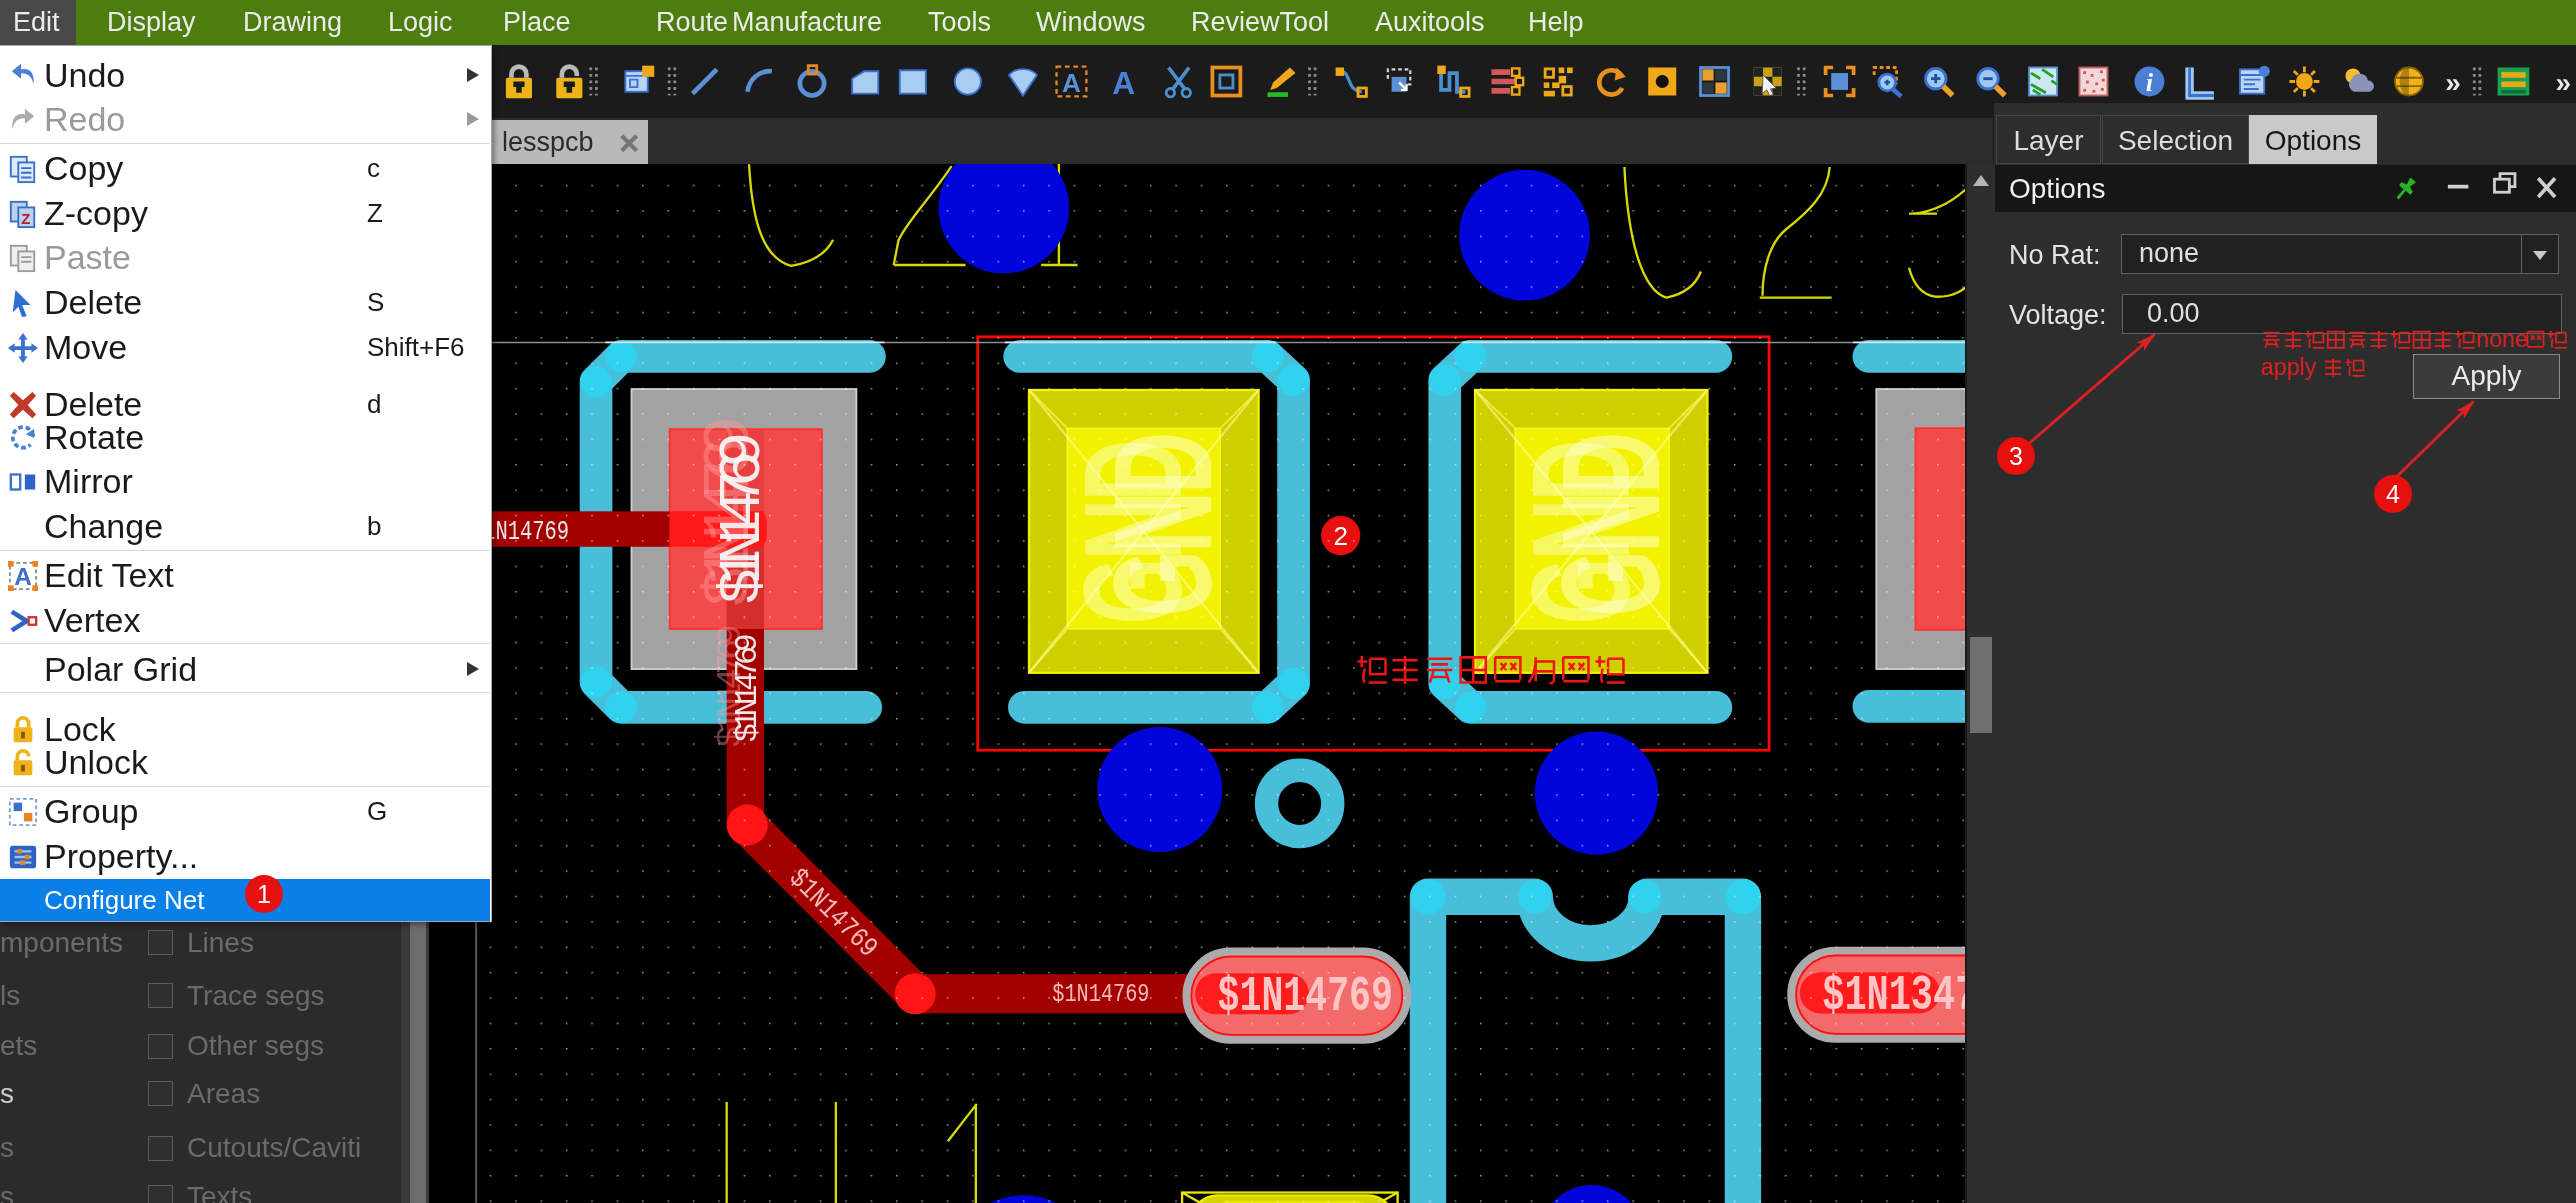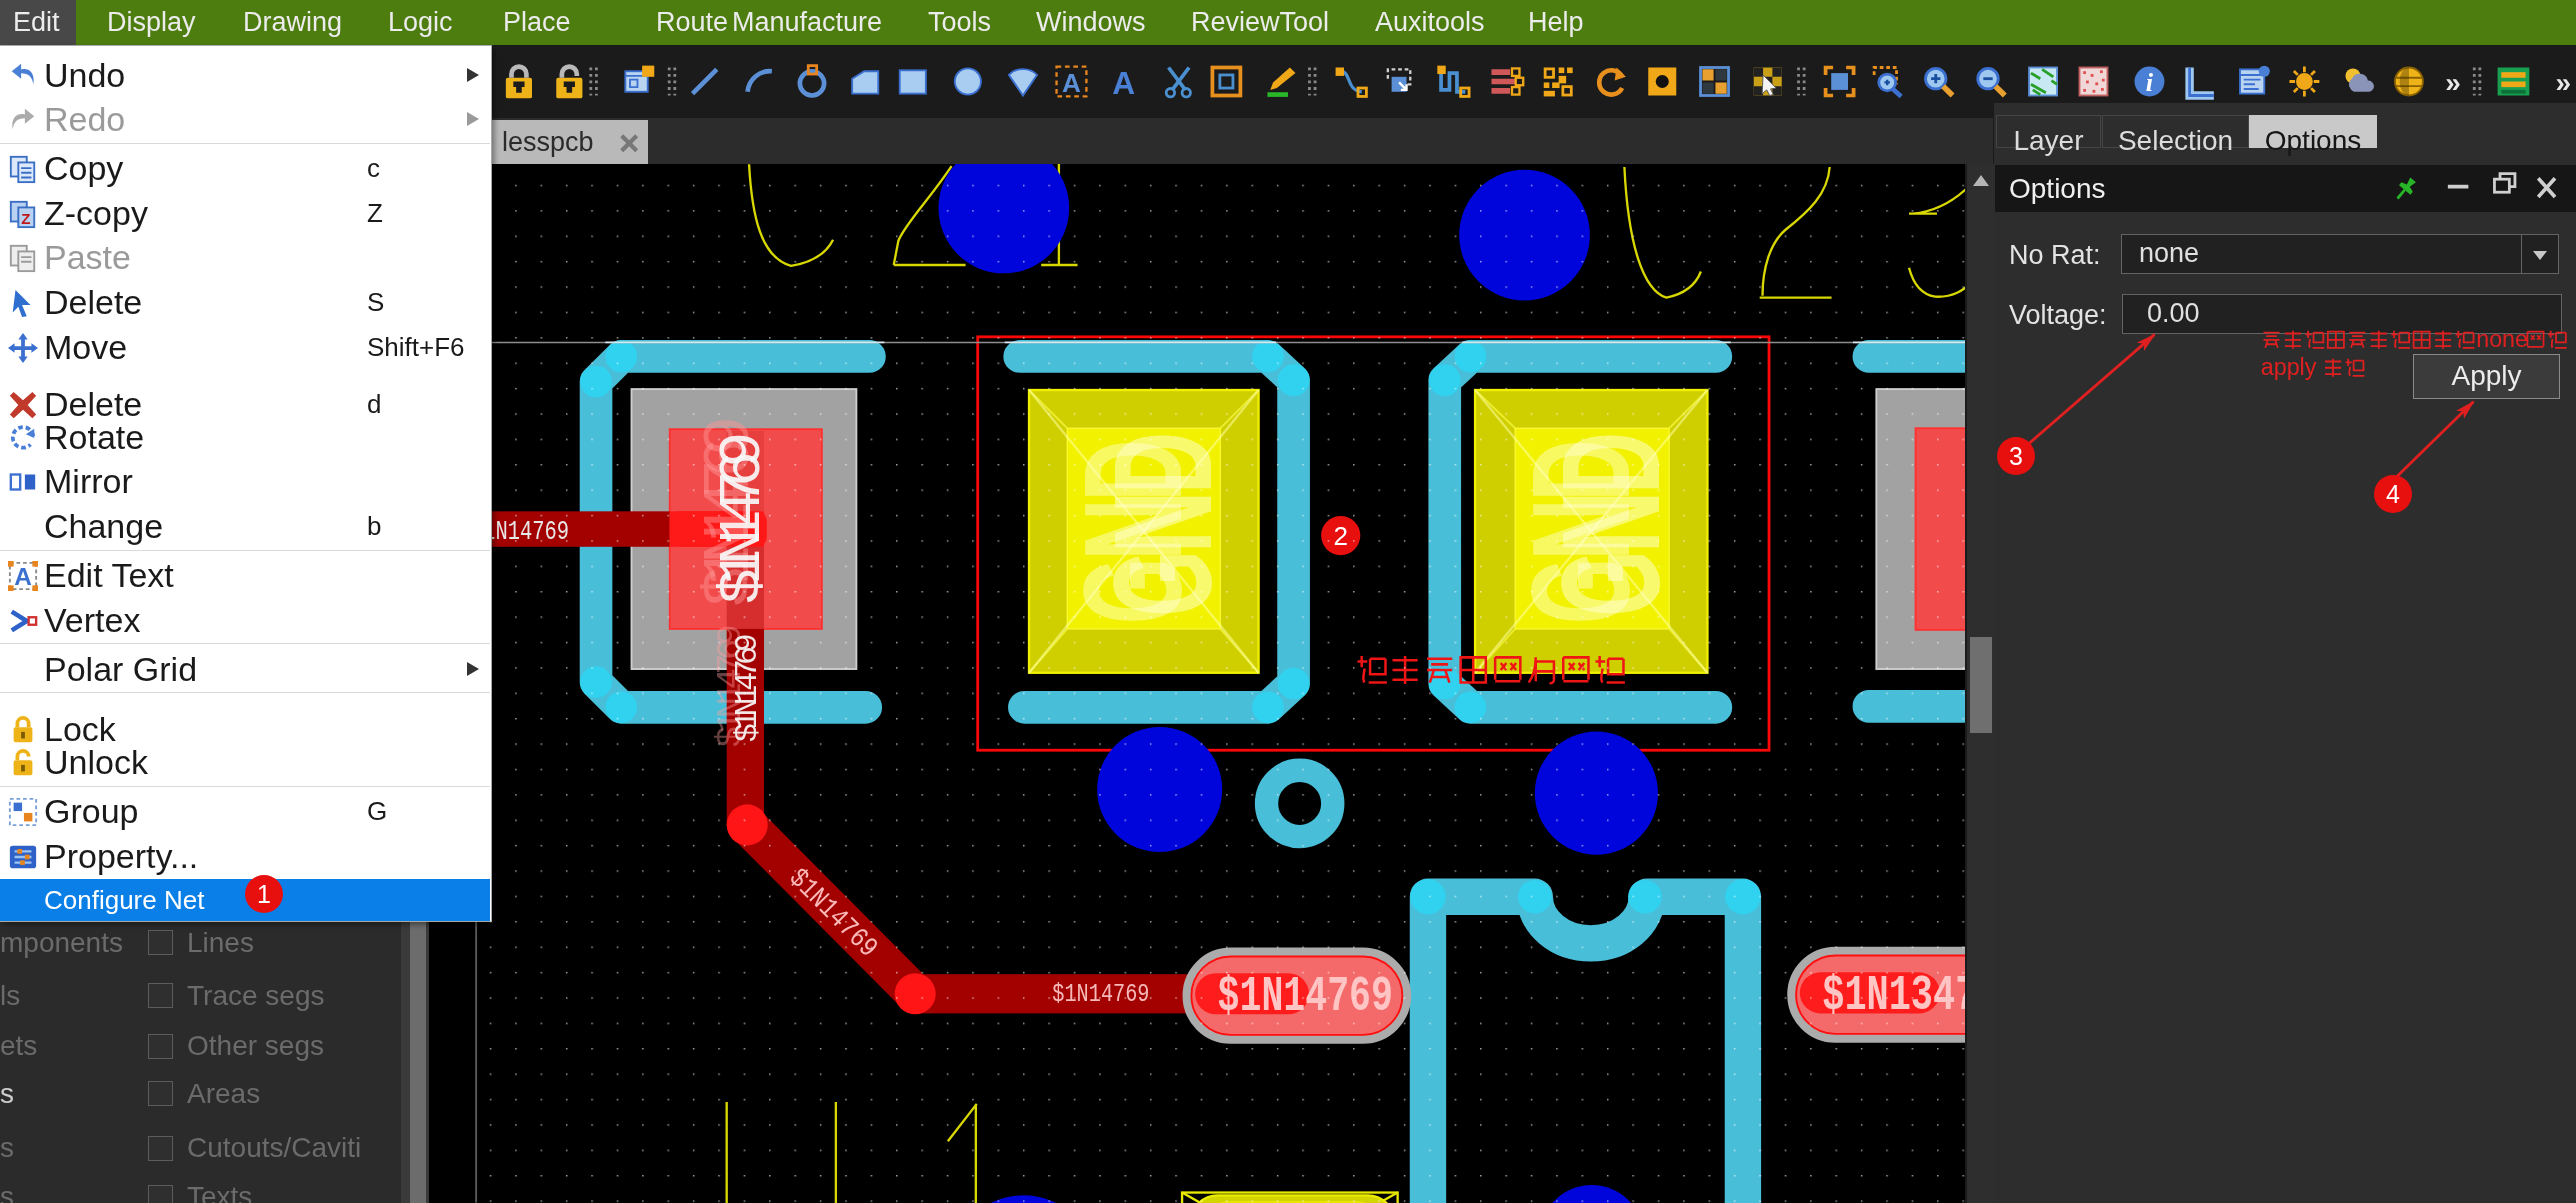--- a/index.html
+++ b/index.html
@@ -13,21 +13,21 @@
 #tab1 { position:absolute; left:58px; top:1.9px; width:161px; height:45px; background:#b9b9b9; color:#2b2b2b; font-size:27px; line-height:45px; }
 #leftpanel { position:absolute; left:0; top:164px; width:429px; height:1039px; background:#2b2b2b; }
 #lpscroll { position:absolute; left:401px; top:756px; width:28px; height:283px; background:#3a3a3a; }
 #lpthumb { position:absolute; left:9.3px; top:0px; width:16px; height:283px; background:#6c6c6c; }
 .lprow { position:absolute; color:#6b6b6b; font-size:28px; }
 .lpbox { position:absolute; left:148px; width:25px; height:25px; border:1.9px solid #5c5c5c; background:#2f2f2f; }
 #canvas { position:absolute; left:429px; top:164px; width:1536px; height:1039px; background:#000; overflow:hidden; }
 #dots { position:absolute; left:49px; top:0; width:1488px; height:1039px; z-index:30; pointer-events:none;}
 #vscroll { position:absolute; left:1966px; top:164px; width:28px; height:1039px; background:#2e2e2e; border-left:0.9px solid #1a1a1a; }
 #rightpanel { position:absolute; left:1994px; top:103px; width:582px; height:1100px; background:#2d2d2d; }
-.rtab { position:absolute; top:115px; height:33px; line-height:49px; text-align:center; color:#dcdcdc; font-size:28px; background:#2d2d2d; border:0.9px solid #454545; }
+.rtab { position:absolute; top:115px; height:49px; line-height:49px; text-align:center; color:#dcdcdc; font-size:28px; background:#2d2d2d; border:0.9px solid #454545; }
 #opttitle { position:absolute; left:1995px; top:165px; width:581px; height:47px; background:#161616; color:#efefef; font-size:28px; line-height:47px; }
 .plabel { position:absolute; color:#e3e3e3; font-size:27px; }
 .pbox { position:absolute; background:#212121; border:0.9px solid #636363; color:#e0e0e0; font-size:27px; }
 #applybtn { position:absolute; left:2413px; top:354px; width:147px; height:45px; background:#3b3b3b; border:1.9px solid #8a8a8a; color:#ececec; font-size:28px; text-align:center; line-height:41px; }
 .redbadge { position:absolute; width:38px; height:38px; border-radius:50%; background:#e80f0f; color:#fff; font-size:25px; text-align:center; line-height:38px; z-index:60; }
 #menu { position:absolute; left:0; top:45px; width:492px; height:877px; background:#fff; border:0.9px solid #a9a9a9; border-left:none; box-shadow:2.8px 2.8px 5.6px rgba(0,0,0,.4); z-index:50; }
 .mrow { position:absolute; left:0; width:490px; height:45px; }
 .mrow .lbl { position:absolute; left:44px; top:0; height:45px; line-height:45px; font-size:34px; color:#1a1a1a; }
 .mrow .sc { position:absolute; left:367px; top:0; height:45px; line-height:45px; font-size:26px; color:#1a1a1a; }
 .mrow.dis .lbl { color:#9a9a9a; }

